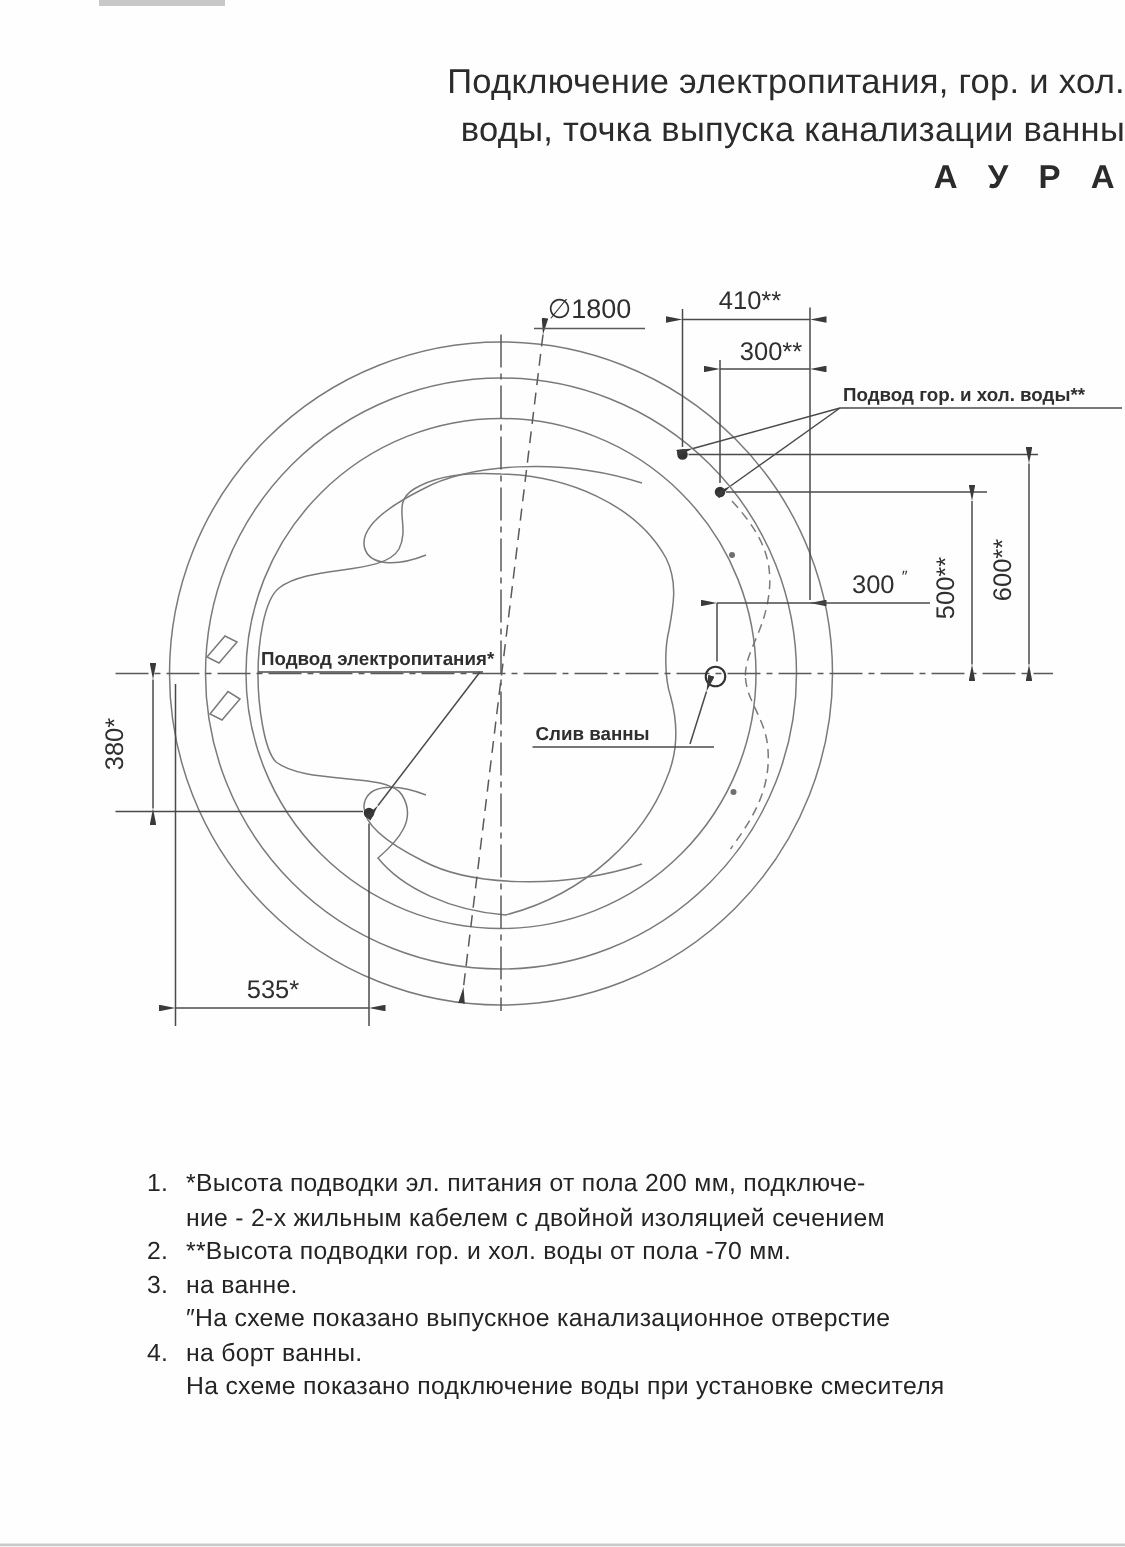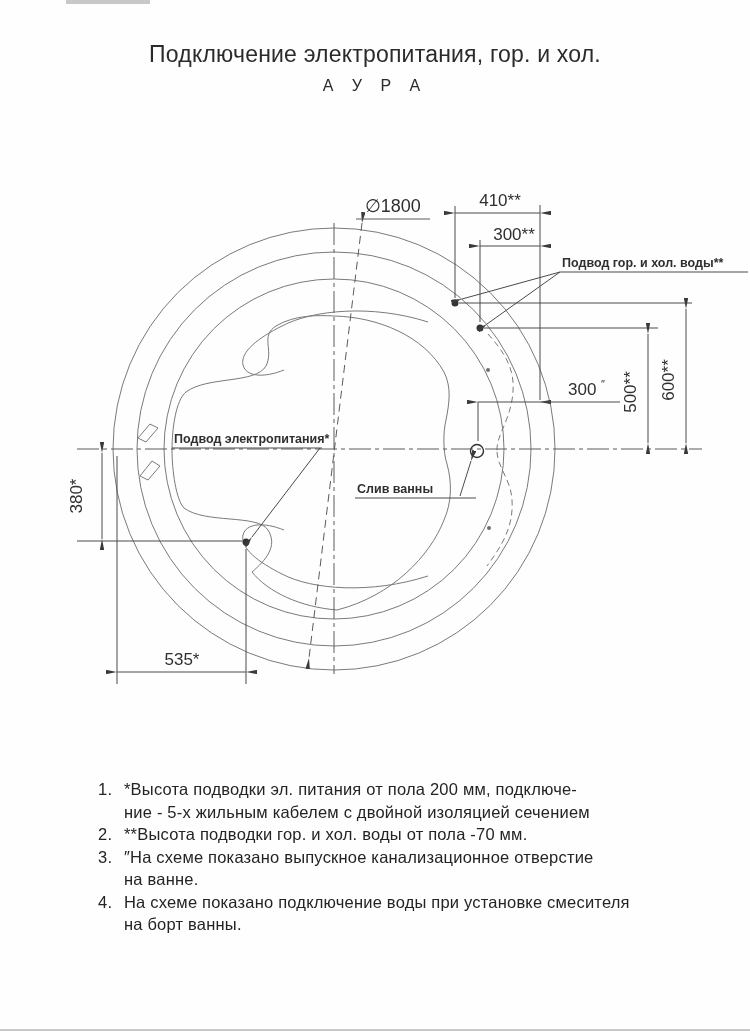--- a/index.html
+++ b/index.html
@@ -1,41 +1,42 @@
 <!DOCTYPE html>
 <html><head>
 <meta charset="utf-8">
 <style>
   html,body{margin:0;padding:0;}
   body{font-family:"Liberation Sans","DejaVu Sans",sans-serif;background:#ffffff;}
   #page{position:relative;width:750px;height:1031px;background:#fefefe;overflow:hidden;
         box-sizing:border-box;border-bottom:2px solid #c9c9c9;}
   #top-smudge{position:absolute;left:66px;top:0;width:84px;height:4px;background:#9a9a9a;opacity:.55;}
-  .title{position:absolute;top:38px;left:0;width:100%;text-align:center;color:#2b2b2b;
+  .title{position:absolute;top:38px;left:0;width:100%;text-align:right;color:#2b2b2b;
          font-size:23px;line-height:32px;font-weight:400;letter-spacing:.2px;}
-  .title .model{letter-spacing:7px;font-size:16px;}
+  .title .model{letter-spacing:7px;font-size:22px;font-weight:bold;}
   svg{position:absolute;left:0;top:0;}
   svg text{fill:#2f2f2f;font-family:"Liberation Sans","DejaVu Sans",sans-serif;}
   .dimtxt{font-size:17px;}
   .lbltxt{font-size:12.5px;font-weight:700;}
   .diam{font-size:18px;}
   .notes{position:absolute;left:98px;top:778px;width:600px;color:#242424;
          font-size:16.5px;line-height:22.5px;letter-spacing:.2px;}
   .note{position:relative;padding-left:26px;}
   .note-num{position:absolute;left:0;top:0;}
   .note-line{display:block;}
 </style>
 </head>
 <body>
 
 <div id="page">
   <div id="top-smudge"></div>
 
   <div class="title">
     <div>Подключение электропитания, гор. и хол.</div>
+    <div>воды, точка выпуска канализации ванны</div>
     <div class="model">А У Р А</div>
   </div>
 
   <svg width="750" height="760" viewBox="0 0 750 760">
     <defs>
       <marker id="arr" viewBox="0 0 10 4" refX="0" refY="2" markerWidth="11" markerHeight="4.4" orient="auto" markerUnits="userSpaceOnUse">
         <path d="M10,0 L0,2 L10,4 Z" fill="#3a3a3a"></path>
       </marker>
       <marker id="arrR" viewBox="0 0 10 4" refX="0" refY="2" markerWidth="11" markerHeight="4.4" orient="auto-start-reverse" markerUnits="userSpaceOnUse">
         <path d="M10,0 L0,2 L10,4 Z" fill="#3a3a3a"></path>
@@ -139,30 +140,30 @@
     </g>
     <text class="lbltxt" x="562" y="267">Подвод гор. и хол. воды**</text>
     <text class="lbltxt" x="174" y="443">Подвод электропитания*</text>
     <text class="lbltxt" x="357" y="493">Слив ванны</text>
   </svg>
 
   <div class="notes">
     <div class="note">
       <span class="note-num">1.</span>
       <span class="note-line">*Высота подводки эл. питания от пола 200 мм, подключе-</span>
-      <span class="note-line">ние - 5-х жильным кабелем с двойной изоляцией сечением</span>
+      <span class="note-line">ние - 2-х жильным кабелем с двойной изоляцией сечением</span>
     </div>
     <div class="note">
       <span class="note-num">2.</span>
       <span class="note-line">**Высота подводки гор. и хол. воды от пола -70 мм.</span>
     </div>
     <div class="note">
       <span class="note-num">3.</span>
+      <span class="note-line">на ванне.</span>
       <span class="note-line">″На схеме показано выпускное канализационное отверстие</span>
-      <span class="note-line">на ванне.</span>
     </div>
     <div class="note">
       <span class="note-num">4.</span>
+      <span class="note-line">на борт ванны.</span>
       <span class="note-line">На схеме показано подключение воды при установке смесителя</span>
-      <span class="note-line">на борт ванны.</span>
     </div>
   </div>
 </div>
 
 </body></html>

